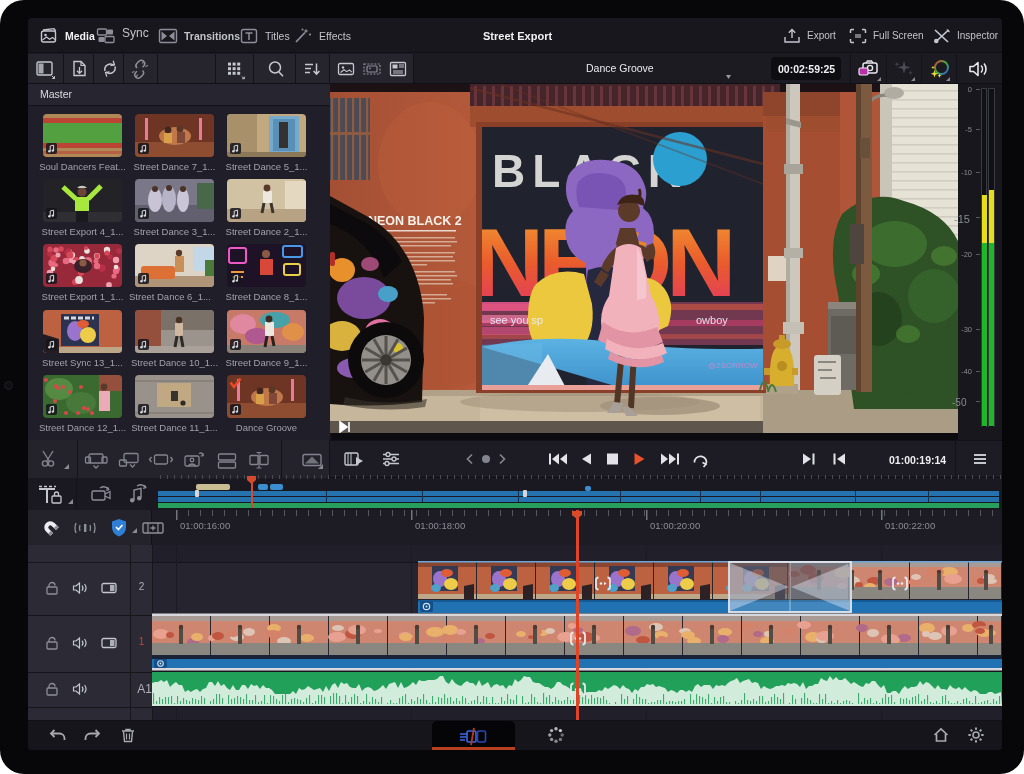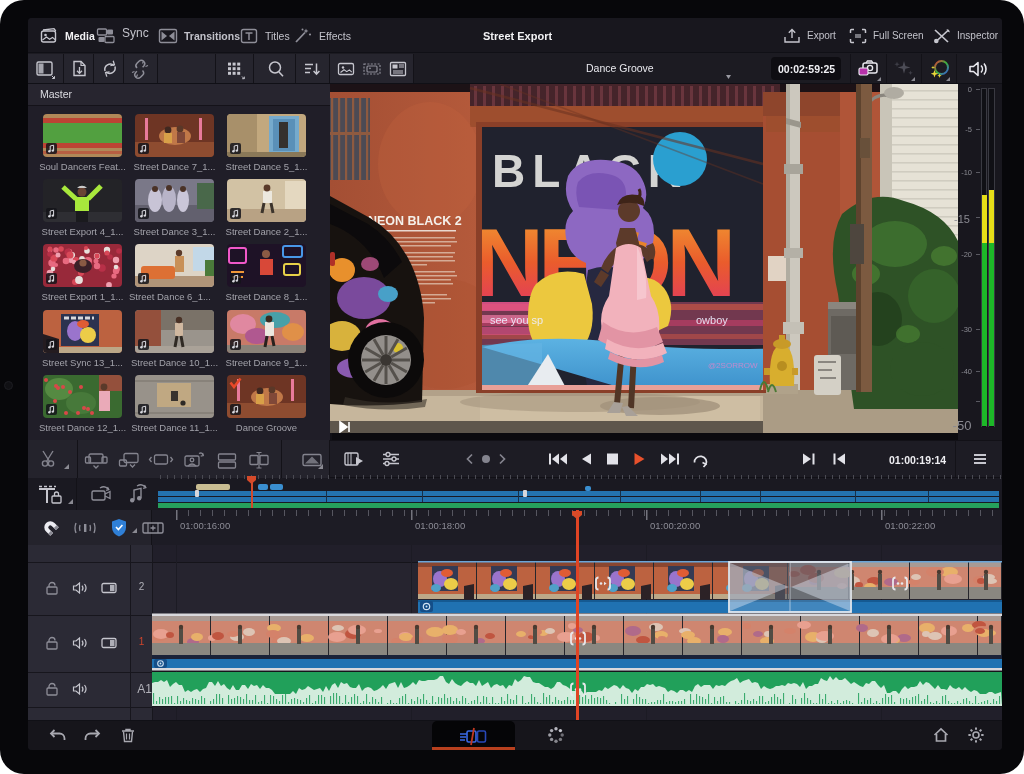--- a/index.html
+++ b/index.html
@@ -831,21 +831,21 @@
     <div class="t" style="left:924px;top:150px;width:20px;text-align:right;font-size:7.5px;color:#8a8a92">-10</div>
     <div style="position:absolute;left:948px;top:154px;width:4px;height:1px;background:#5a5a62"></div>
     <div class="t" style="left:924px;top:195px;width:20px;text-align:center;font-size:11px;color:#8a8a92">-15</div>
     <div style="position:absolute;left:948px;top:199px;width:4px;height:1px;background:#5a5a62"></div>
     <div class="t" style="left:924px;top:232px;width:20px;text-align:right;font-size:7.5px;color:#8a8a92">-20</div>
     <div style="position:absolute;left:948px;top:236px;width:4px;height:1px;background:#5a5a62"></div>
     <div class="t" style="left:924px;top:307px;width:20px;text-align:right;font-size:7.5px;color:#8a8a92">-30</div>
     <div style="position:absolute;left:948px;top:311px;width:4px;height:1px;background:#5a5a62"></div>
     <div class="t" style="left:924px;top:349px;width:20px;text-align:right;font-size:7.5px;color:#8a8a92">-40</div>
     <div style="position:absolute;left:948px;top:353px;width:4px;height:1px;background:#5a5a62"></div>
-    <div class="t" style="left:924px;top:400px;width:20px;text-align:center;font-size:13px;color:#8a8a92">-50</div>
+    <div class="t" style="left:924px;top:379px;width:20px;text-align:left;font-size:10px;color:#8a8a92">-50</div>
     <div style="position:absolute;left:948px;top:383px;width:4px;height:1px;background:#5a5a62"></div>
     <div style="position:absolute;left:953px;top:70px;width:6px;height:339px;background:#101015;border:1px solid #3a3a42;border-bottom:none"></div>
     <div style="position:absolute;left:960px;top:70px;width:7px;height:339px;background:#101015;border:1px solid #3a3a42;border-bottom:none"></div>
     <div style="position:absolute;left:954px;top:177px;width:5px;height:48px;background:#e6de18"></div>
     <div style="position:absolute;left:954px;top:225px;width:5px;height:183px;background:#1db828"></div>
     <div style="position:absolute;left:961px;top:172px;width:5px;height:53px;background:#e6de18"></div>
     <div style="position:absolute;left:961px;top:225px;width:5px;height:183px;background:#1db828"></div>
     <div style="position:absolute;left:0px;top:422px;width:974px;height:38px;background:#1d1c24;border-top:1px solid #121117;border-bottom:1px solid #121117"></div>
     <div style="position:absolute;left:0px;top:422px;width:50px;height:38px;background:#24232c;border-right:1px solid #131218"></div>
     <div style="position:absolute;left:50px;top:422px;width:204px;height:38px;background:#24232c;border-right:1px solid #131218"></div>

